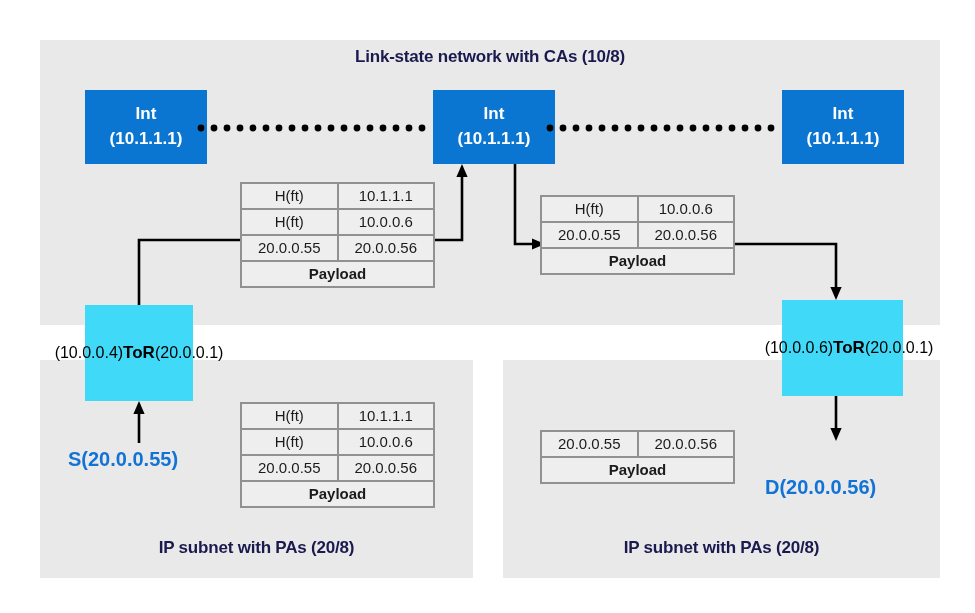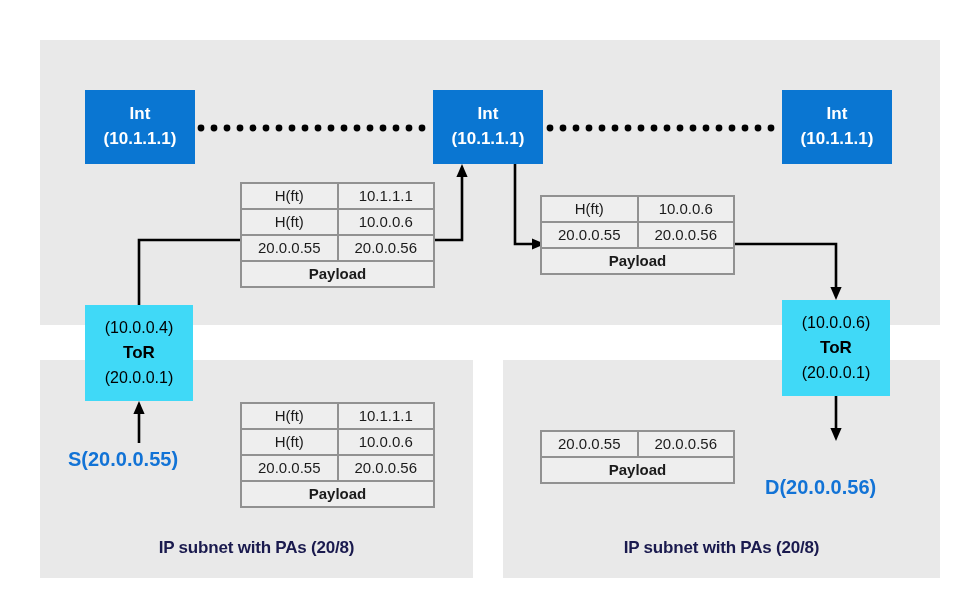--- a/index.html
+++ b/index.html
@@ -11,36 +11,36 @@
   #panel-bl{left:40px;top:360px;width:433px;height:218px;}
   #panel-br{left:503px;top:360px;width:437px;height:218px;}
 
   .panel-title{position:absolute;color:#1a1a4e;font-weight:bold;font-size:17px;
     text-align:center;letter-spacing:-0.2px;white-space:nowrap;}
   #title-top{left:40px;top:47px;width:900px;}
   #title-bl{left:40px;top:538px;width:433px;}
   #title-br{left:503px;top:538px;width:437px;}
 
   
-  .int-node{position:absolute;width:110px;height:74px;background:#0A76D2;
+  .int-node{position:absolute;width:122px;height:74px;background:#0A76D2;
     display:flex;flex-direction:column;align-items:center;justify-content:center;
     color:#ffffff;font-size:17px;line-height:1.45;}
   .int-node .n1{font-weight:bold;}
   .int-node .n2{font-weight:bold;}
   #int-left{left:85px;top:90px;}
   #int-mid{left:433px;top:90px;}
   #int-right{left:782px;top:90px;}
 
   
   .tor-node{position:absolute;width:108px;height:96px;background:#40D9F7;
-    display:flex;flex-direction:column;align-items:center;justify-content:center;
+    display:flex;flex-direction:row;align-items:center;justify-content:center;
     color:#000000;font-size:16px;line-height:1.5;}
   .tor-node .n2{font-weight:bold;font-size:17px;text-align:center;}
   #tor-left{left:85px;top:305px;}
-  #tor-right{left:782px;top:300px;}
+  #tor-right{left:782px;top:300px;padding-left:13px;}
 
   
   .pkt{position:absolute;border:2px solid #919191;background:#eeeeee;
     box-sizing:border-box;font-size:15px;color:#1b1b1b;z-index:6;}
   .pkt .row{display:flex;border-bottom:2px solid #919191;}
   .pkt .row:last-child{border-bottom:none;}
   .pkt .cell{flex:1 1 50%;text-align:center;padding:3px 0 4px;
     border-right:2px solid #919191;white-space:nowrap;}
   .pkt .cell:last-child{border-right:none;}
   .pkt .full{flex:1 1 100%;text-align:center;padding:3px 0 4px;font-weight:bold;}
@@ -119,20 +119,21 @@
     <path class="ln" d="M735,244 L836,244 L836,289"></path>
     <polygon class="dot" points="836,300 830.4,287 841.6,287"></polygon>
 
     <path class="ln" d="M139,443 L139,412"></path>
     <polygon class="dot" points="139,401 133.4,414 144.6,414"></polygon>
 
     <path class="ln" d="M836,396 L836,430"></path>
     <polygon class="dot" points="836,441 830.4,428 841.6,428"></polygon>
   </svg>
 
+  <div class="panel-title" id="title-top">Link-state network with CAs (10/8)</div>
   <div class="panel-title" id="title-bl">IP subnet with PAs (20/8)</div>
   <div class="panel-title" id="title-br">IP subnet with PAs (20/8)</div>
 
   <div class="int-node" id="int-left">
     <span class="n1">Int</span>
     <span class="n2">(10.1.1.1)</span>
   </div>
   <div class="int-node" id="int-mid">
     <span class="n1">Int</span>
     <span class="n2">(10.1.1.1)</span>

